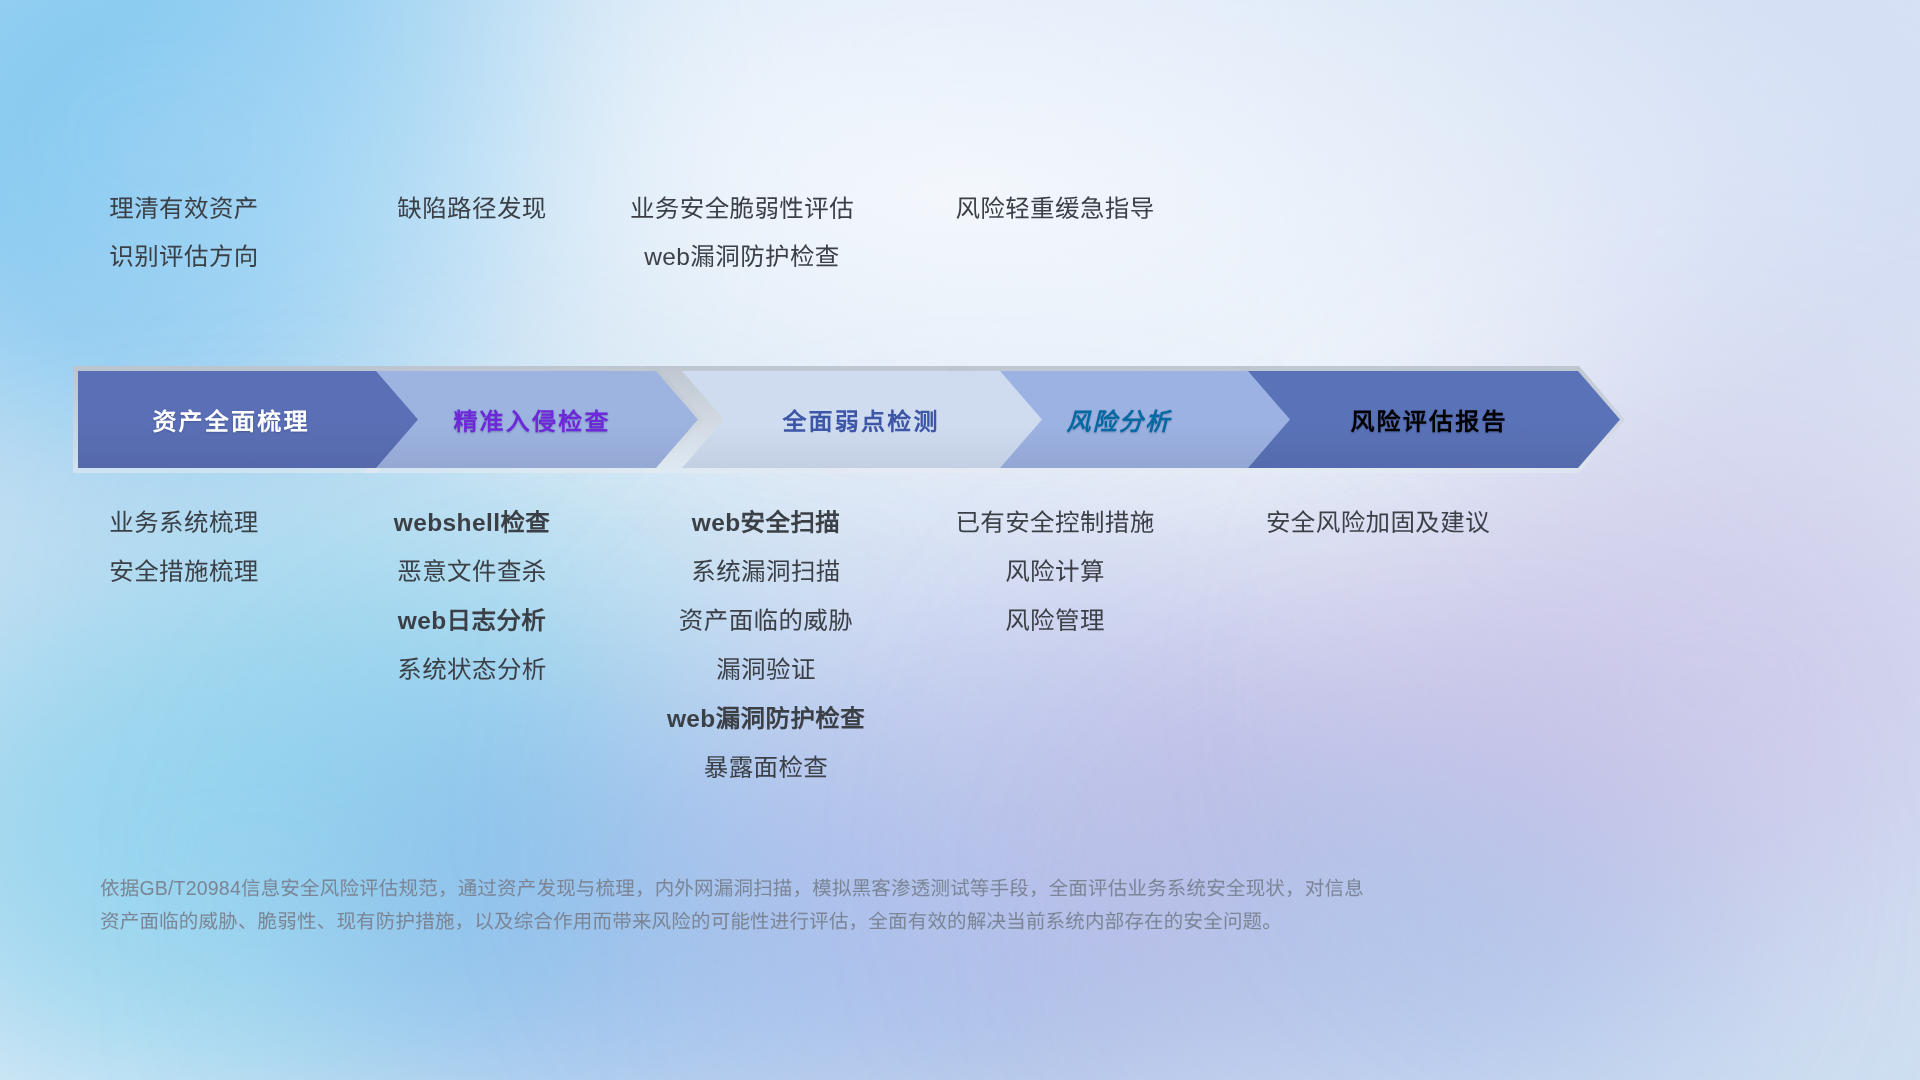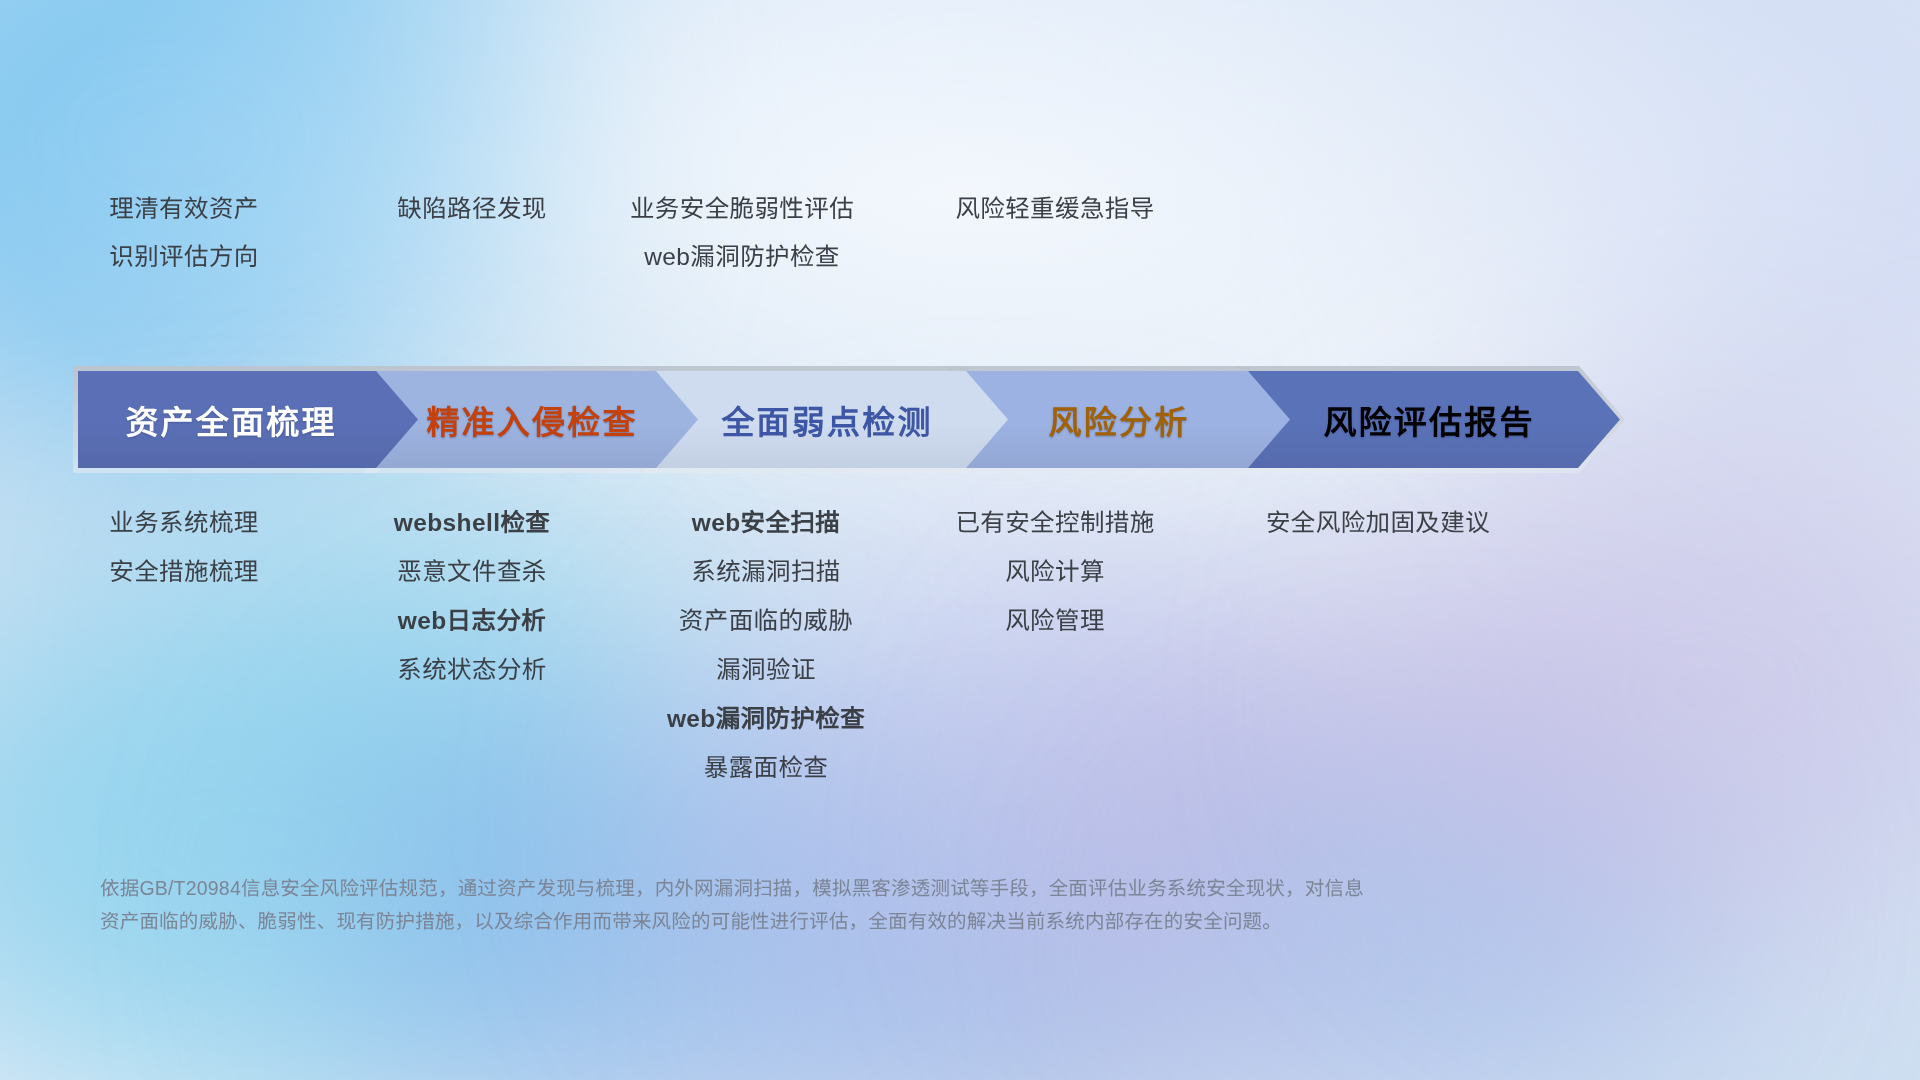--- a/index.html
+++ b/index.html
@@ -50,21 +50,21 @@
   
   #band{position:absolute;left:0;top:371px;width:1920px;height:97px;}
   .chev{
     position:absolute;top:0;height:97px;
     display:flex;align-items:center;
     box-sizing:border-box;
   }
   .chev .cv-bg{position:absolute;inset:0;}
   .chev .cv-label{
     position:relative;z-index:3;width:100%;text-align:center;
-    font-size:33px;font-weight:bold;letter-spacing:2.2px;white-space:nowrap;
+    font-size:24px;font-weight:bold;letter-spacing:2.2px;white-space:nowrap;
   }
   
   .pointed{clip-path:polygon(0 0, calc(100% - 42px) 0, 100% 50%, calc(100% - 42px) 100%, 0 100%);}
   .notched{clip-path:polygon(0 0, calc(100% - 42px) 0, 100% 50%, calc(100% - 42px) 100%, 0 100%, 42px 50%);}
 
   
   .rim{position:absolute;top:-5px;height:107px;z-index:1;
        background:linear-gradient(180deg,rgba(188,196,206,.95),rgba(231,236,242,.55));}
   .rim.pointed{clip-path:polygon(0 0, calc(100% - 46px) 0, 100% 50%, calc(100% - 46px) 100%, 0 100%);}
   .rim.notched{clip-path:polygon(0 0, calc(100% - 46px) 0, 100% 50%, calc(100% - 46px) 100%, 0 100%, 46px 50%);}
@@ -123,31 +123,31 @@
 
   <div id="band">
       <div class="rim pointed" style="left: 73px; width: 350px;"></div>
       <div class="chev pointed" style="left: 78px; width: 340px; z-index: 7;">
         <div class="cv-bg" style="background: linear-gradient(rgb(90, 111, 181) 0%, rgb(90, 111, 181) 55%, rgb(85, 104, 170) 100%);"></div>
         <div class="cv-label" style="color: rgb(255, 255, 255); padding-right: 34px; padding-left: 0px; text-shadow: rgba(40, 55, 110, 0.35) 0px 1px 2px;">资产全面梳理</div>
       </div>
       <div class="rim notched" style="left: 363px; width: 340px;"></div>
       <div class="chev notched" style="left: 368px; width: 330px; z-index: 6;">
         <div class="cv-bg" style="background: linear-gradient(rgb(157, 179, 224) 0%, rgb(157, 179, 224) 55%, rgb(148, 168, 211) 100%);"></div>
-        <div class="cv-label" style="color: #c2410c; padding-right: 20px; padding-left: 18px; text-shadow: rgba(40, 55, 110, 0.35) 0px 1px 2px;">精准入侵检查</div>
+        <div class="cv-label" style="color: #6d28d9; padding-right: 20px; padding-left: 18px; text-shadow: rgba(40, 55, 110, 0.35) 0px 1px 2px;">精准入侵检查</div>
       </div>
       <div class="rim notched" style="left: 643px; width: 370px;"></div>
-      <div class="chev notched" style="left: 648px; width: 360px; z-index: 5;">
+      <div class="chev notched" style="left: 682px; width: 360px; z-index: 5;">
         <div class="cv-bg" style="background: linear-gradient(rgb(207, 220, 240) 0%, rgb(207, 220, 240) 55%, rgb(195, 207, 226) 100%);"></div>
         <div class="cv-label" style="color: rgb(61, 86, 166); padding-right: 20px; padding-left: 18px;">全面弱点检测</div>
       </div>
       <div class="rim notched" style="left: 945px; width: 350px;"></div>
       <div class="chev notched" style="left: 950px; width: 340px; z-index: 4;">
         <div class="cv-bg" style="background: linear-gradient(rgb(156, 178, 226) 0%, rgb(156, 178, 226) 55%, rgb(147, 167, 212) 100%);"></div>
-        <div class="cv-label" style="color: #a16207; padding-right: 20px; padding-left: 18px; text-shadow: rgba(40, 55, 110, 0.35) 0px 1px 2px;">风险分析</div>
+        <div class="cv-label" style="color: #0369a1; padding-right: 20px; padding-left: 18px; text-shadow: rgba(40, 55, 110, 0.35) 0px 1px 2px; font-style: italic;">风险分析</div>
       </div>
       <div class="rim notched" style="left: 1235px; width: 390px;"></div>
       <div class="chev notched" style="left: 1240px; width: 380px; z-index: 3;">
         <div class="cv-bg" style="background: linear-gradient(rgb(90, 114, 184) 0%, rgb(90, 114, 184) 55%, rgb(85, 107, 173) 100%);"></div>
         <div class="cv-label" style="color: #000000; padding-right: 20px; padding-left: 18px; text-shadow: rgba(40, 55, 110, 0.35) 0px 1px 2px;">风险评估报告</div>
       </div>
     </div>
 
   <div id="bot-row">
       <div class="bot-col" style="left: -26px; width: 420px;">

